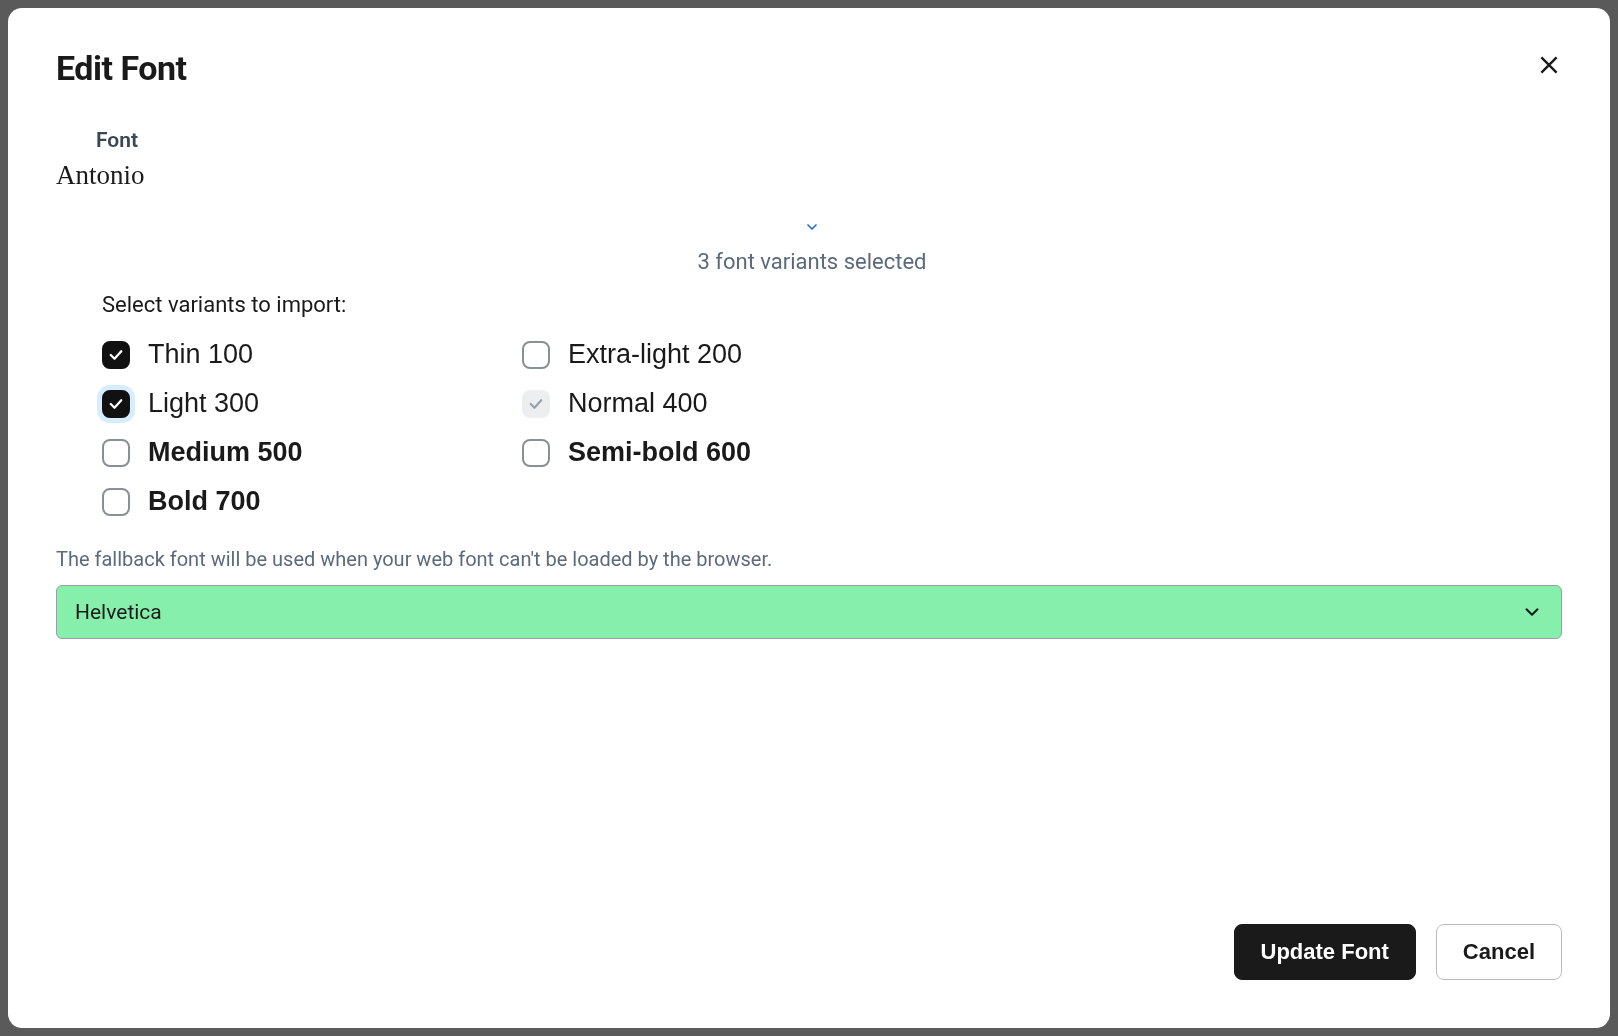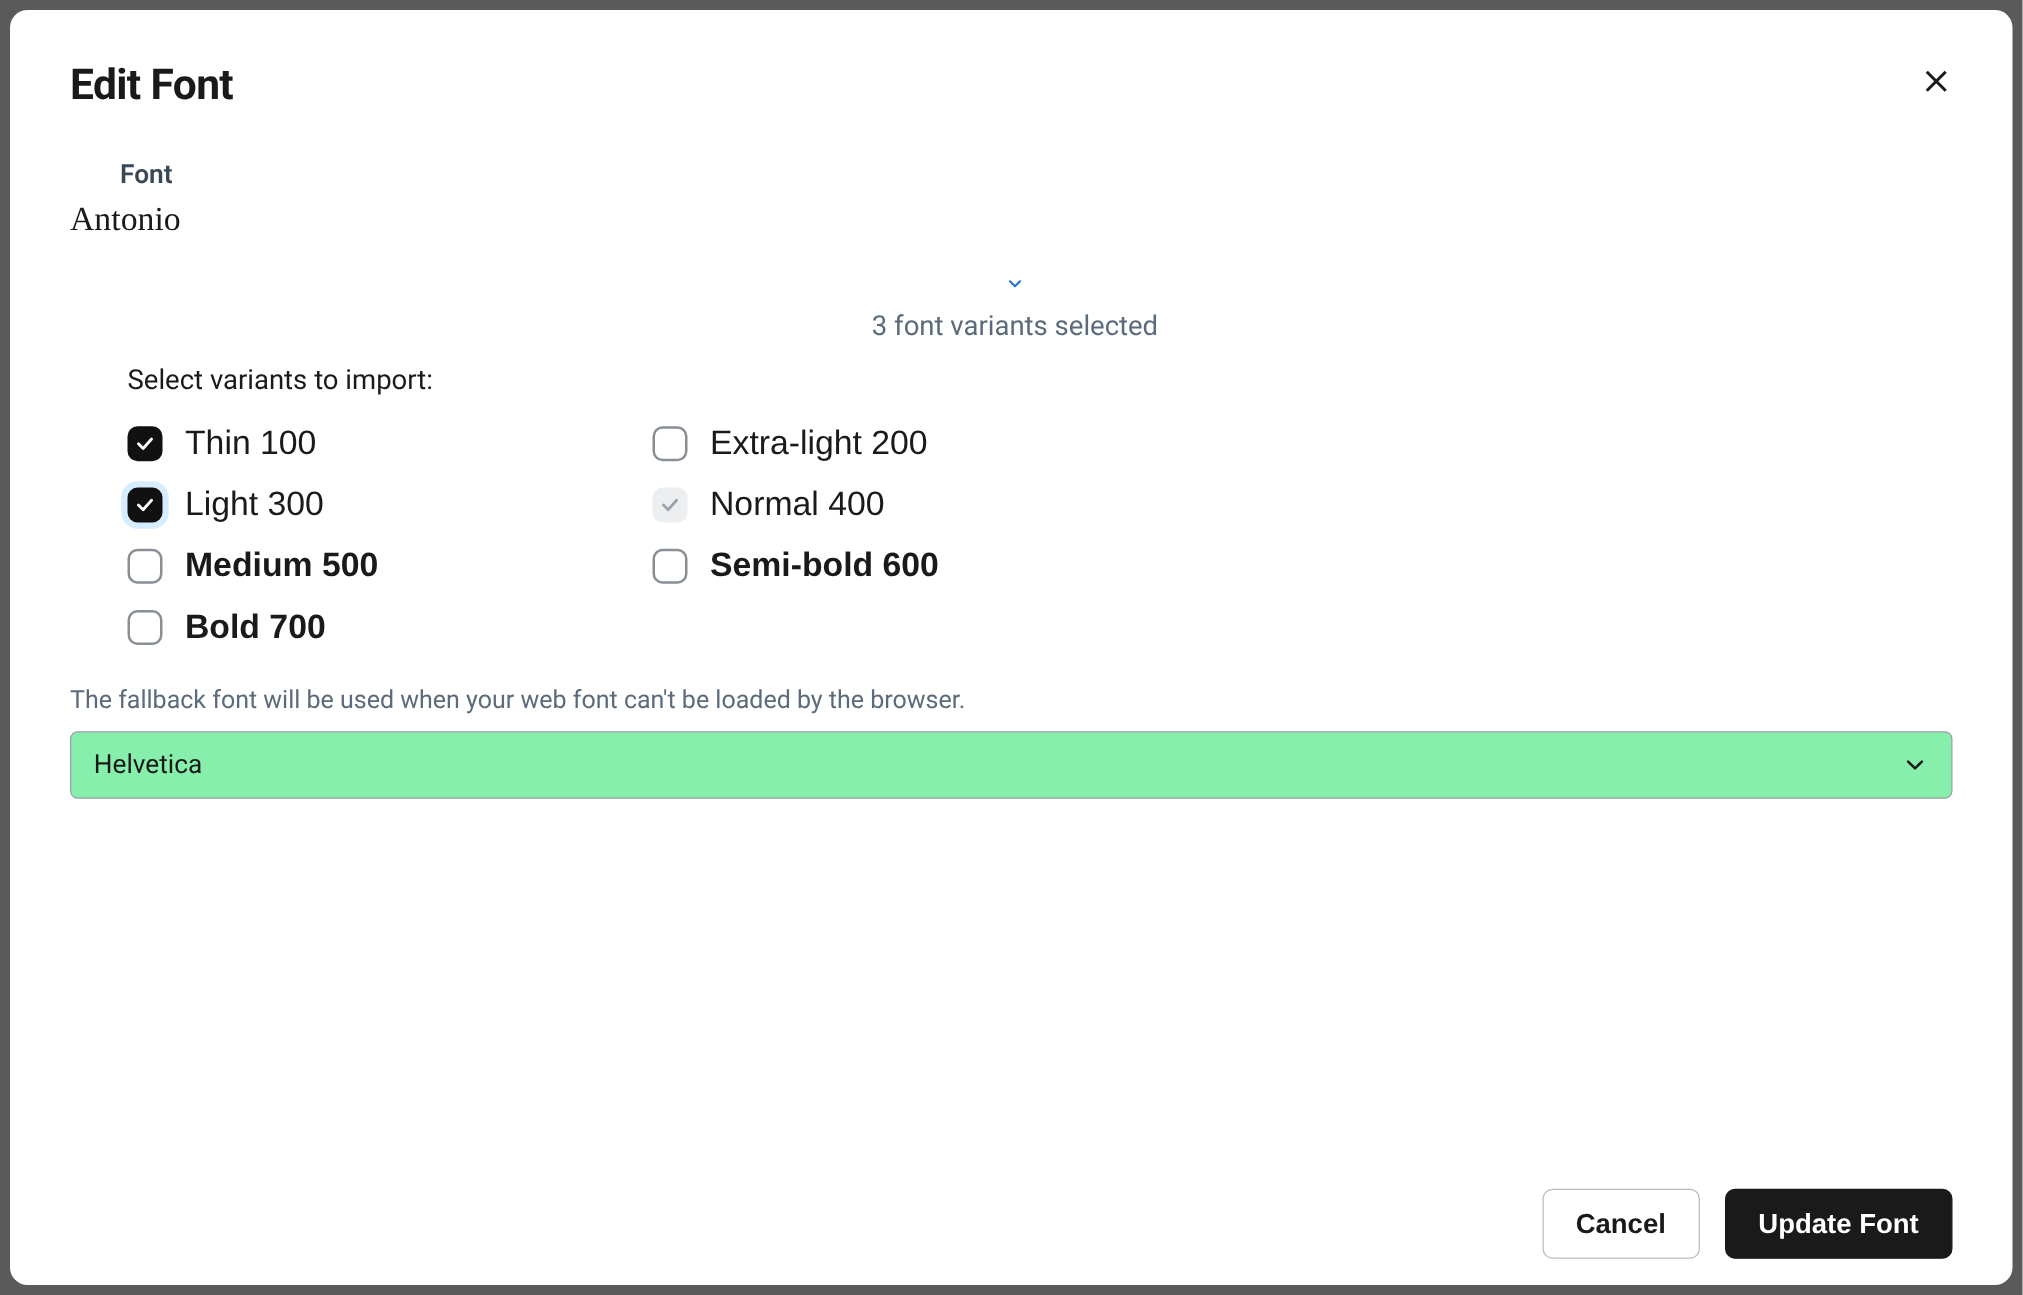--- a/index.html
+++ b/index.html
@@ -11,21 +11,21 @@
       align-items: stretch;
       justify-content: stretch;
     }
     .modal {
       background: #fff;
       border-radius: 14px;
       margin: 8px;
       flex: 1;
       display: flex;
       flex-direction: column;
-      padding: 40px 48px 21px 48px;
+      padding: 40px 48px 48px 48px;
       position: relative;
       min-height: 0;
     }
     .modal-header {
       display: flex;
       align-items: flex-start;
       justify-content: space-between;
       margin-bottom: 40px;
     }
     .modal-title {
@@ -260,17 +260,17 @@
     <div class="fallback-desc">The fallback font will be used when your web font can't be loaded by the browser.</div>
     <div class="select">
       <span>Helvetica</span>
       <svg viewBox="0 0 24 24">
         <path d="M6 9 L12 15 L18 9" stroke-linecap="round" stroke-linejoin="round"></path>
       </svg>
     </div>
   </div>
 
   <div class="footer">
+    <button class="btn btn-primary">Update Font</button>
     <button class="btn btn-secondary">Cancel</button>
-    <button class="btn btn-primary">Update Font</button>
   </div>
 
 </div>
 
 </body></html>

